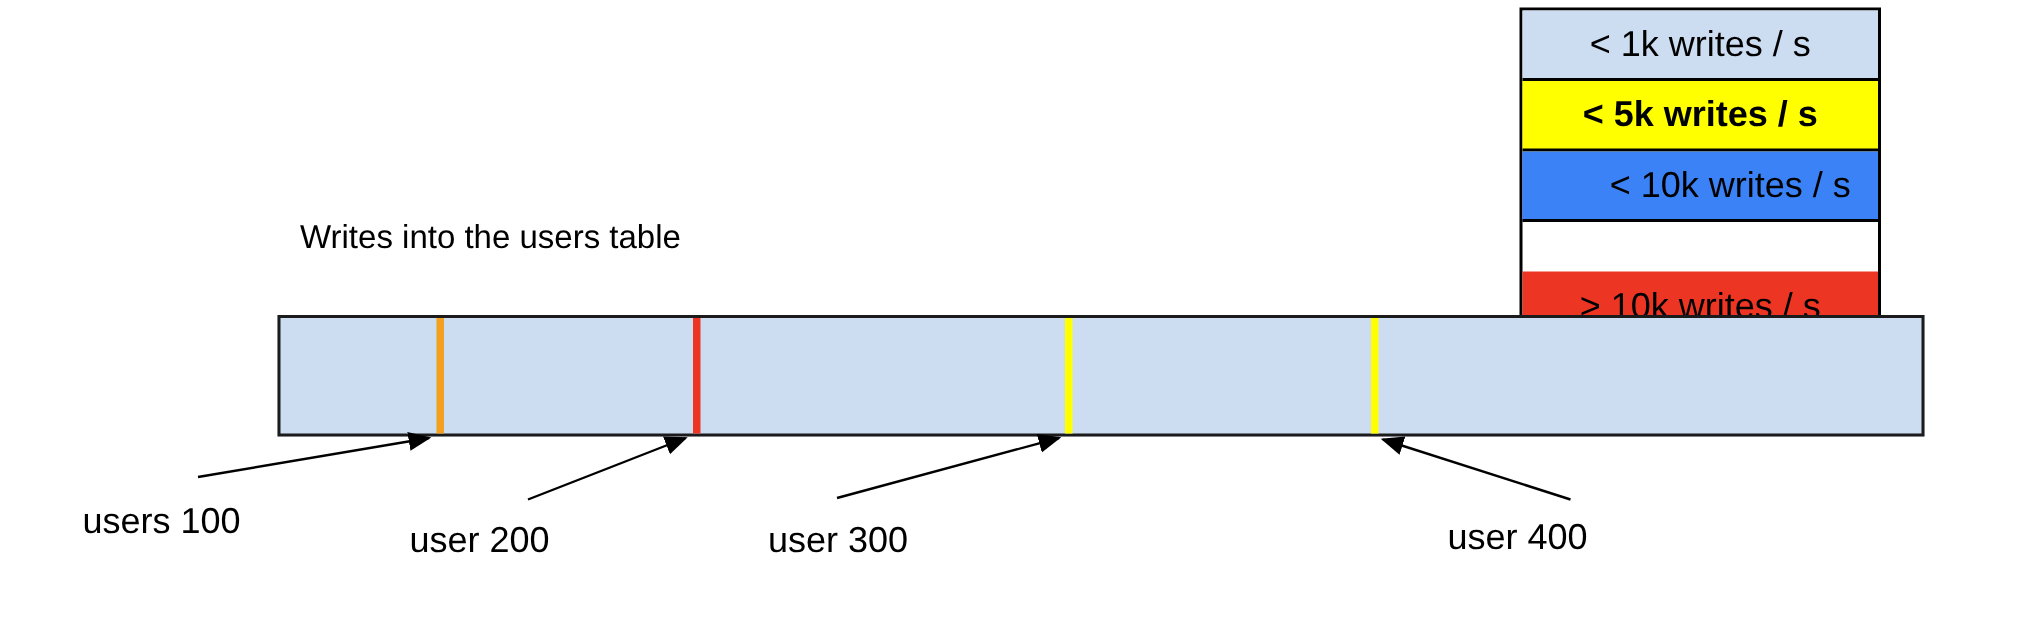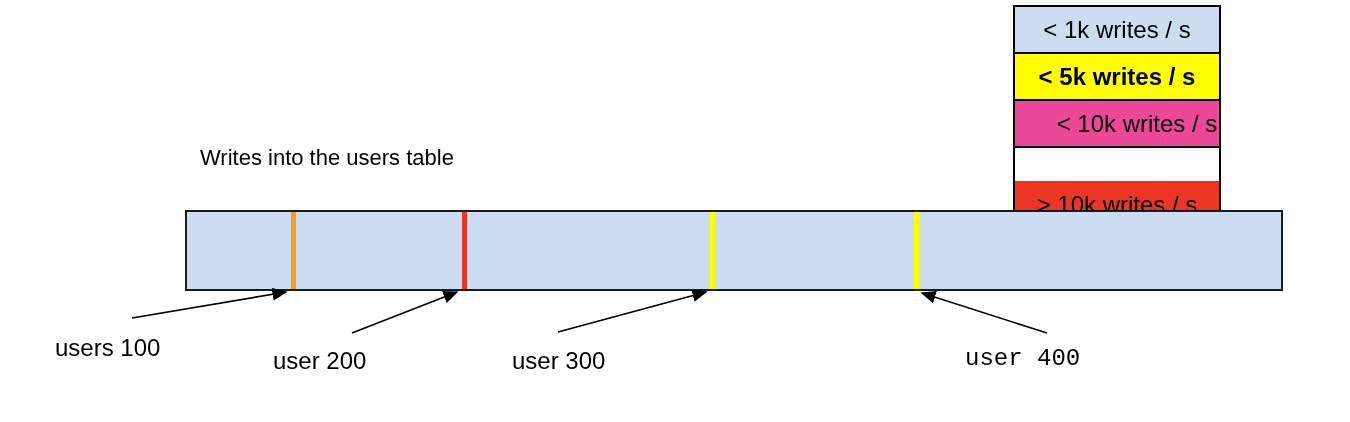--- a/index.html
+++ b/index.html
@@ -17,21 +17,21 @@
     left: 200px;
     top: 143px;
     font-size: 22px;
     line-height: 30px;
     white-space: nowrap;
   }
   .legend {
     position: absolute;
     left: 1013px;
     top: 5px;
-    width: 208px;
+    width: 241px;
     border: 2px solid #000;
     box-sizing: border-box;
     background: #fff;
   }
   .legend-row {
     height: 47px;
     box-sizing: border-box;
     border-bottom: 2px solid #000;
     display: flex;
     align-items: center;
@@ -71,21 +71,21 @@
 </head>
 <body>
 
 <div class="canvas">
 
   <div class="title">Writes into the users table</div>
 
   <div class="legend">
       <div class="legend-row" style="background: rgb(204, 220, 241);">&lt; 1k writes / s</div>
       <div class="legend-row" style="background: rgb(255, 255, 0); font-weight: bold;">&lt; 5k writes / s</div>
-      <div class="legend-row" style="background: #ec4899; padding-left: 40px;">&lt; 10k writes / s</div>
+      <div class="legend-row" style="background: #3b82f6; padding-left: 40px;">&lt; 10k writes / s</div>
       <div class="legend-row" style="background: rgb(237, 53, 36); margin-top: 33px;">&gt; 10k writes / s</div>
     </div>
 
   <div class="bar" style="background: rgb(204, 220, 241);">
       <div class="tick" style="left: 104px; background: rgb(242, 160, 29);"></div>
       <div class="tick" style="left: 275px; background: rgb(237, 53, 36);"></div>
       <div class="tick" style="left: 523px; background: rgb(255, 255, 0);"></div>
       <div class="tick" style="left: 727px; background: rgb(255, 255, 0);"></div>
     </div>
 
@@ -97,14 +97,14 @@
     </defs>
   <line x1="132" y1="318" x2="286" y2="292" stroke="#000" stroke-width="1.6" marker-end="url(#arrowhead)"></line>
       <line x1="352" y1="333" x2="457" y2="292" stroke="#000" stroke-width="1.6" marker-end="url(#arrowhead)"></line>
       <line x1="558" y1="332" x2="706" y2="292" stroke="#000" stroke-width="1.6" marker-end="url(#arrowhead)"></line>
       <line x1="1047" y1="333" x2="922" y2="293" stroke="#000" stroke-width="1.6" marker-end="url(#arrowhead)"></line>
     </svg>
 
 <div class="user-label" style="left: 55px; top: 334px;">users 100</div>
     <div class="user-label" style="left: 273px; top: 347px;">user 200</div>
     <div class="user-label" style="left: 512px; top: 347px;">user 300</div>
-    <div class="user-label" style="left: 965px; top: 345px; font-family: Liberation Mono, monospace;">user 400</div>
+    <div class="user-label" style="left: 965px; top: 345px;">user 400</div>
   </div>
 
 </body></html>

